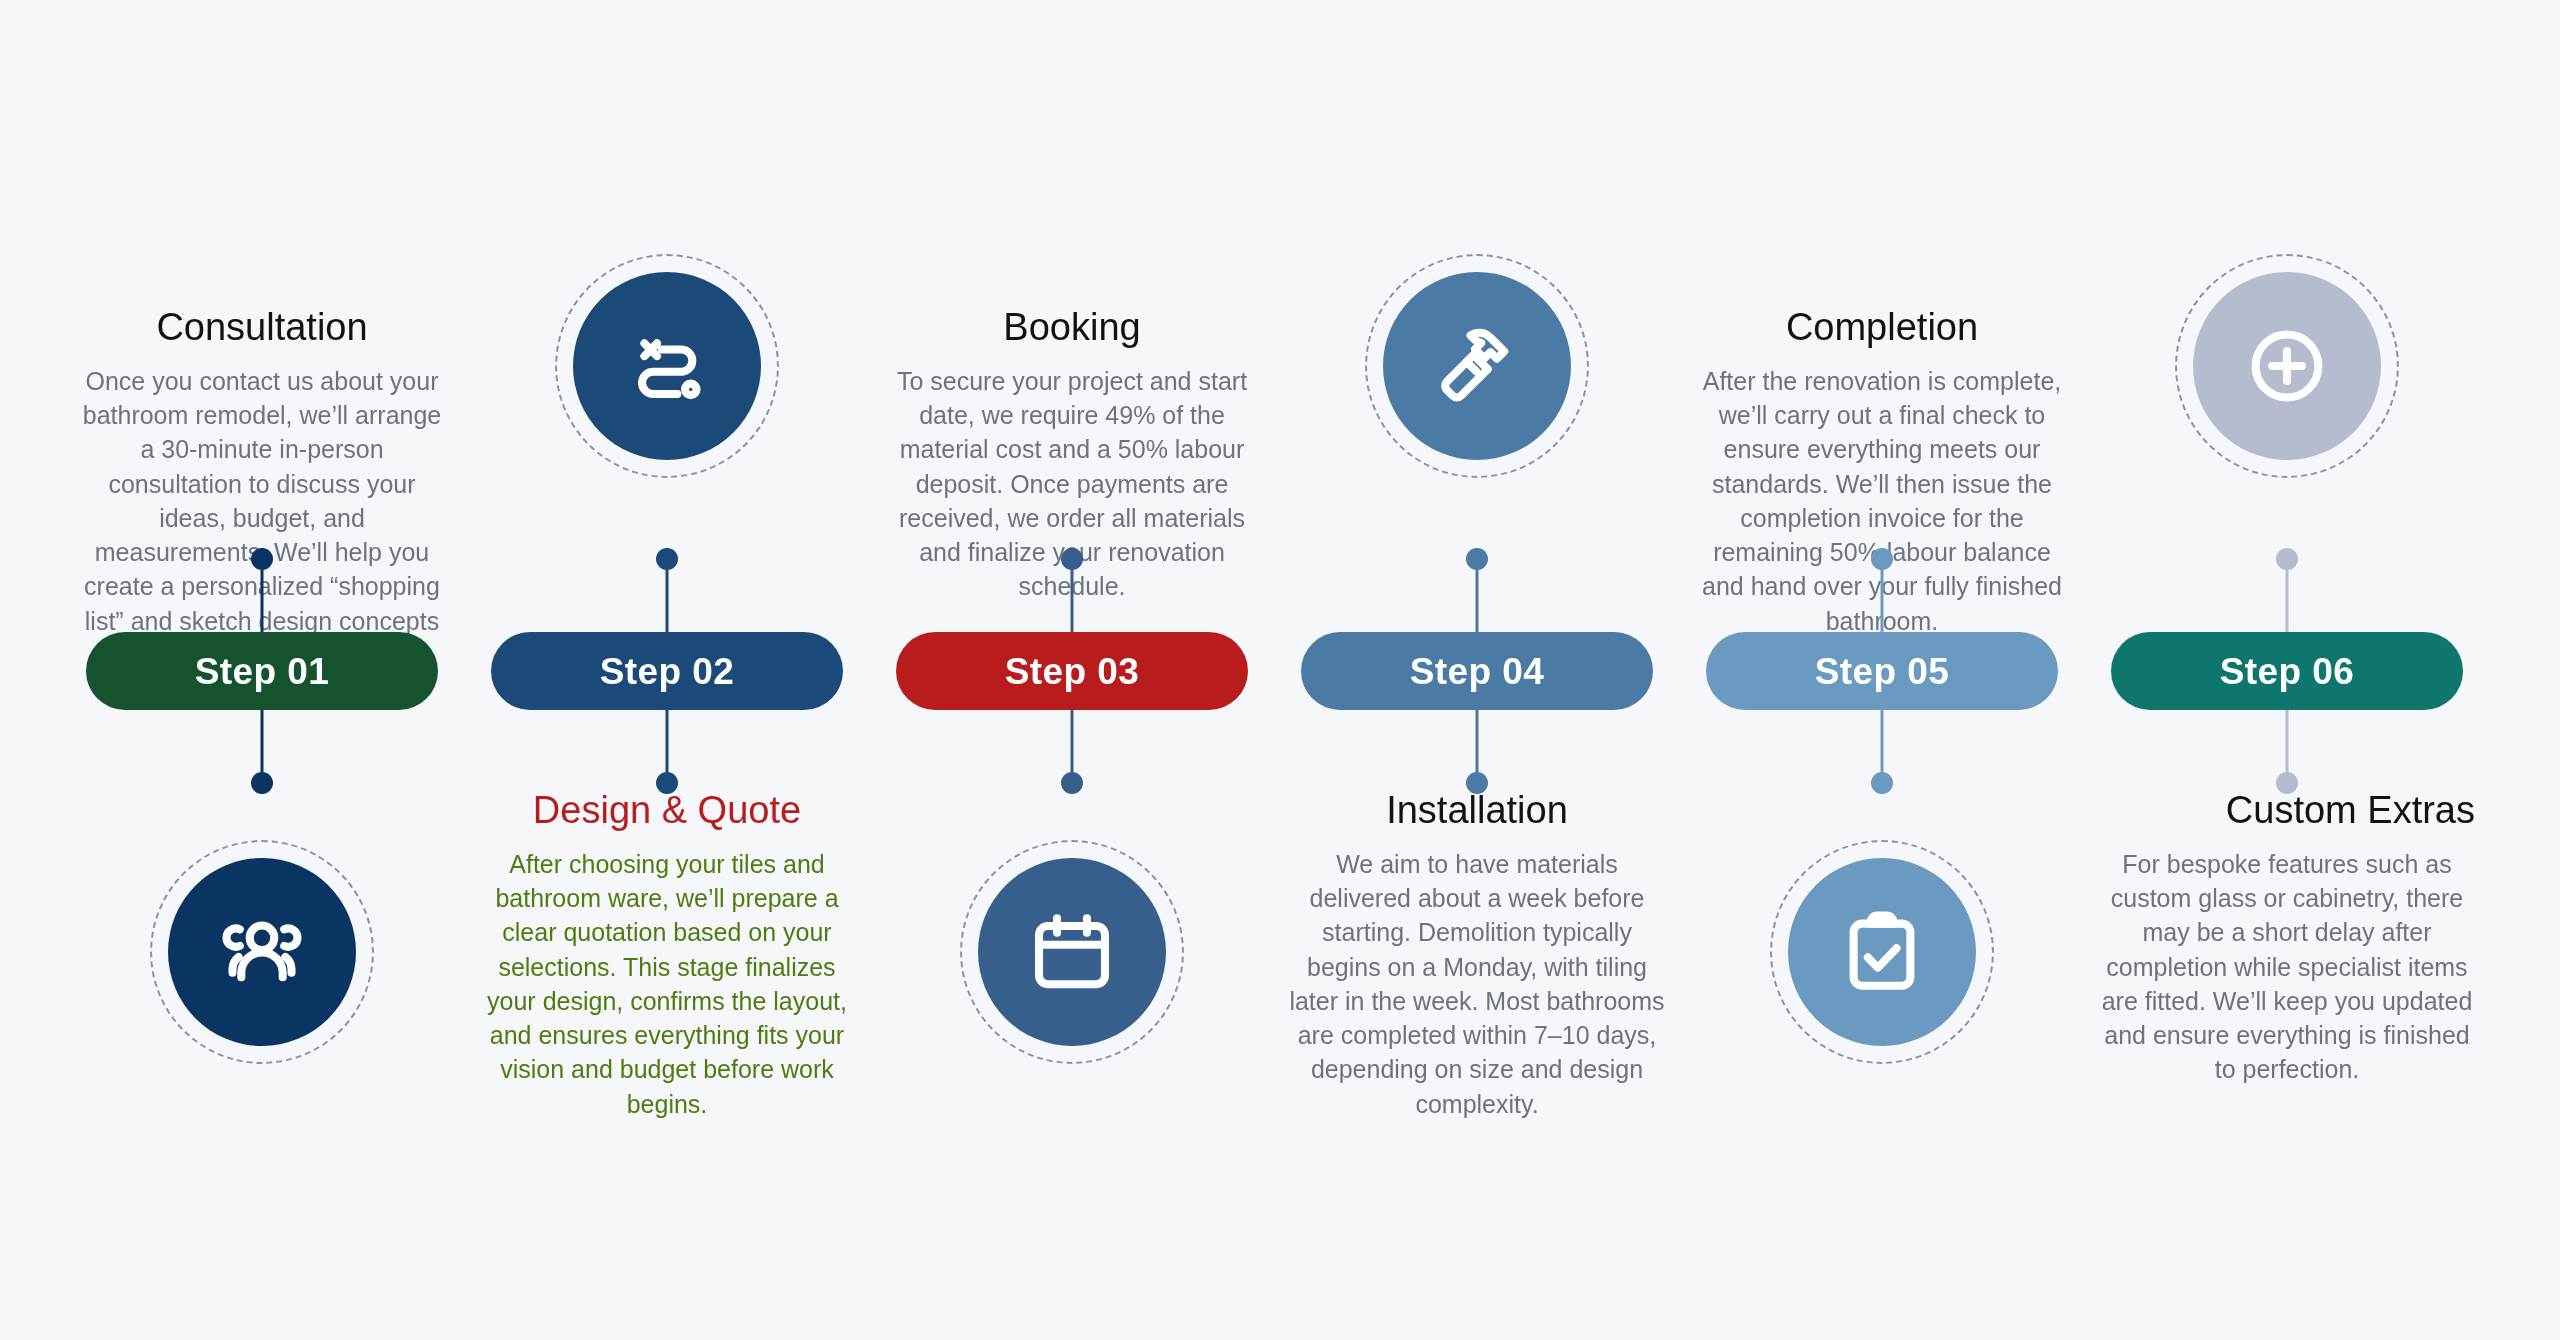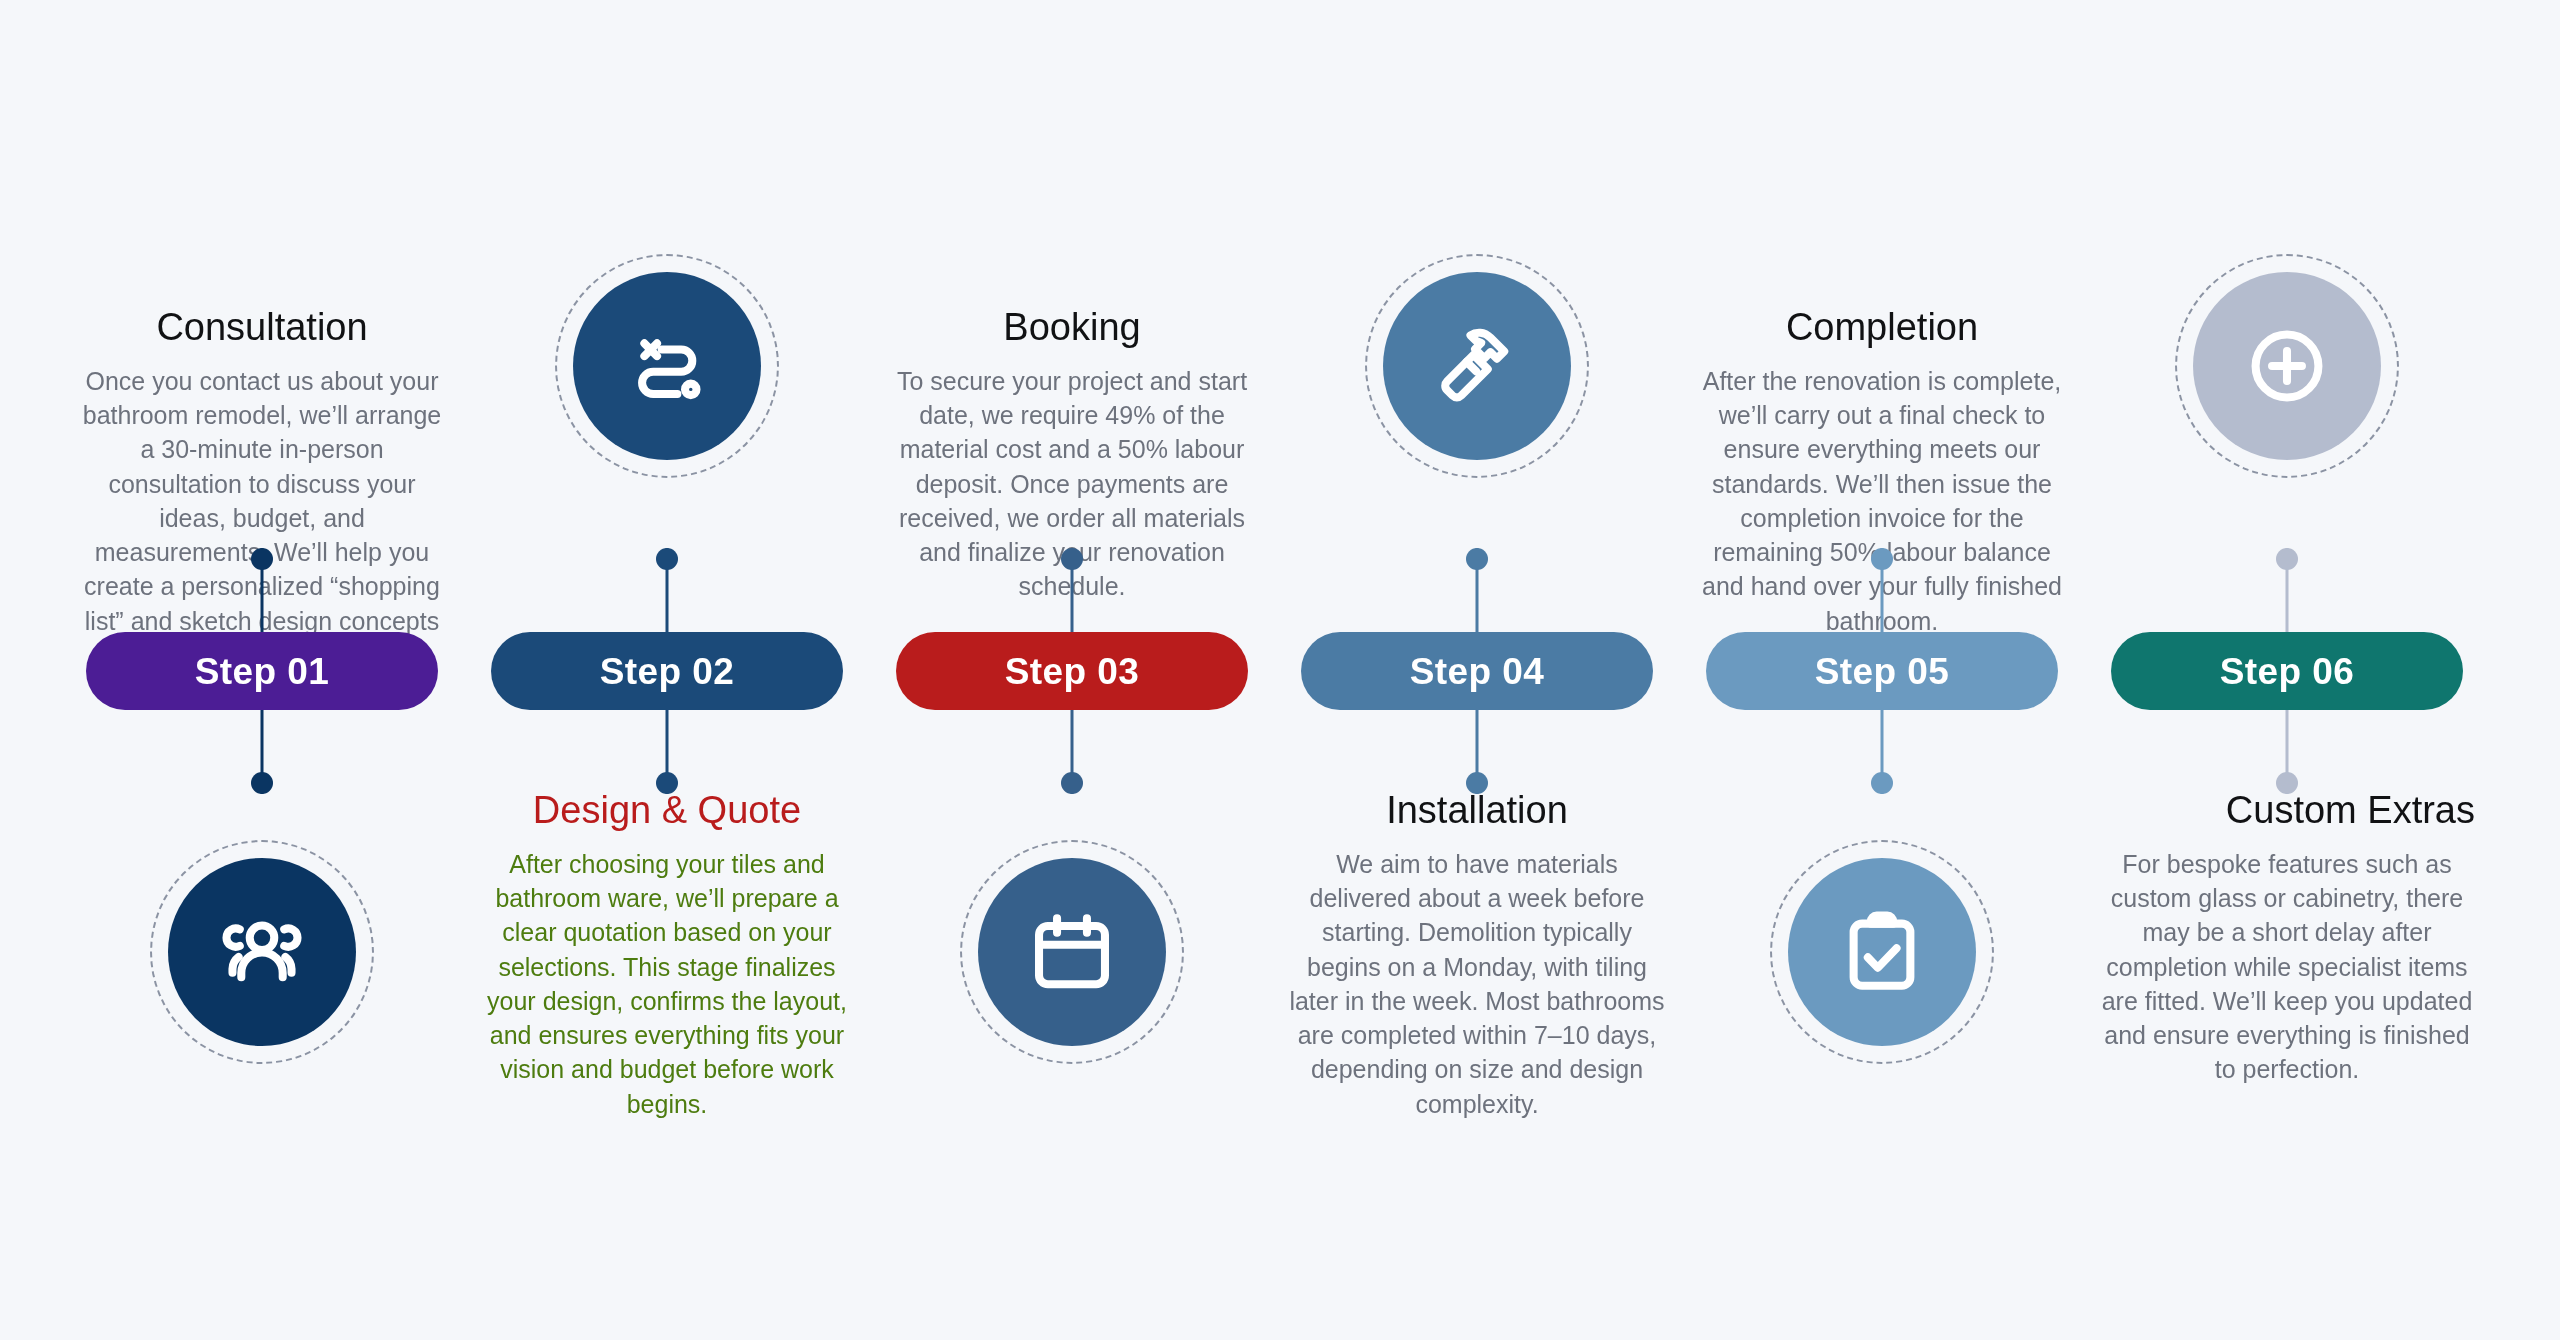--- a/index.html
+++ b/index.html
@@ -165,21 +165,21 @@
         </div>
       </div>
       <div class="connector up">
         <div class="conn-line" style="background: rgb(10, 53, 98);"></div>
         <div class="conn-dot" style="background: rgb(10, 53, 98);"></div>
       </div>
       <div class="connector down">
         <div class="conn-line" style="background: rgb(10, 53, 98);"></div>
         <div class="conn-dot" style="background: rgb(10, 53, 98);"></div>
       </div>
-      <div class="pill" style="background: #4c1d95;">
+      <div class="pill" style="background: #14532d;">
         <span class="pill-label">Step 01</span>
       </div>
     </div>
     <div class="step-col" style="left: 467px;">
       <div class="text-block down">
         <div class="step-title" style="color: #b91c1c;">Design &amp; Quote</div>
         <div class="step-desc" style="color: #4d7c0f;">After choosing your tiles and bathroom ware, we’ll prepare a clear quotation based on your selections. This stage finalizes your design, confirms the layout, and ensures everything fits your vision and budget before work begins.</div>
       </div>
       <div class="icon-bubble up">
         <div class="icon-ring" style="border-color: rgb(139, 147, 163);"></div>

